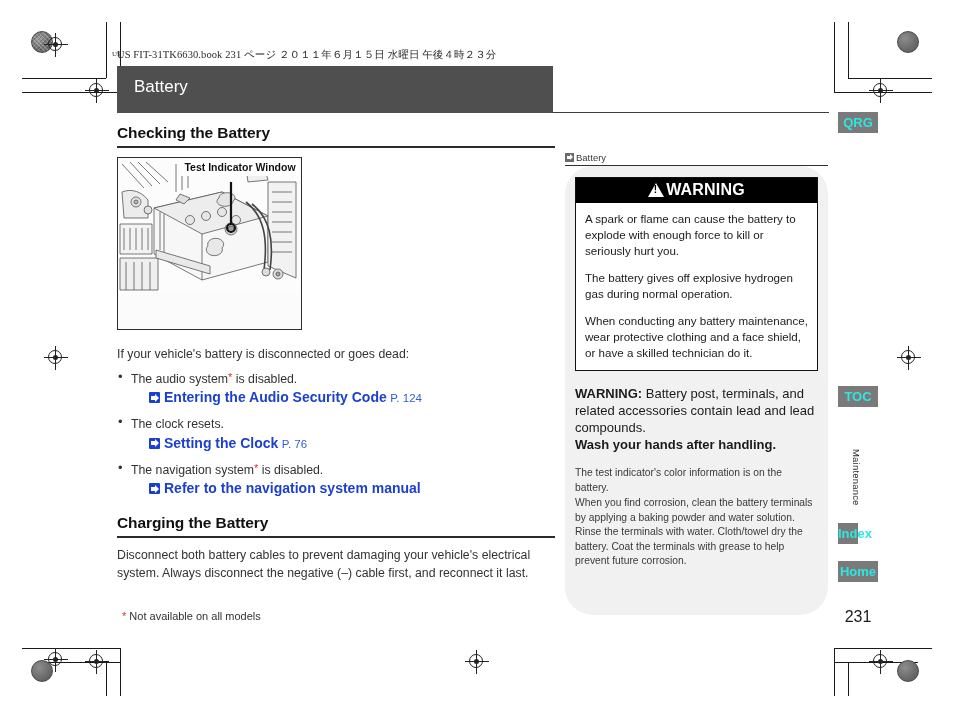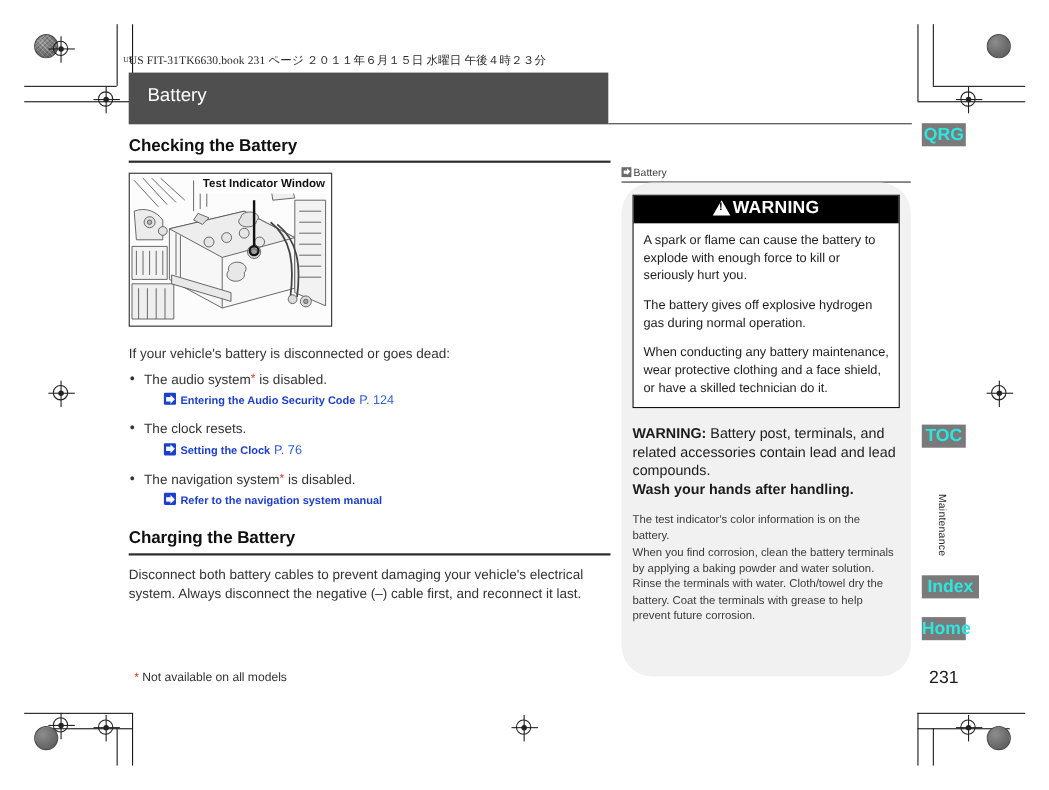--- a/index.html
+++ b/index.html
@@ -50,21 +50,21 @@
 
   
   .left-col{position:absolute;left:117px;top:124px;width:438px;}
   h2.sec{
     margin:0;font-size:15.5px;font-weight:bold;color:#111;letter-spacing:-.1px;
   }
   .sec-rule{height:2px;background:#2b2b2b;margin-top:4px;margin-bottom:9px;}
 
   .fig-row{display:flex;align-items:flex-start;}
   .figure{
-    width:185px;height:140px;border:1.5px solid #2d2d2d;box-sizing:border-box;
+    width:185px;height:173px;border:1.5px solid #2d2d2d;box-sizing:border-box;
     background:#fbfbfb;position:relative;overflow:hidden;flex:0 0 auto;
   }
   .figure svg{display:block;}
   .fig-text{
     margin-left:13px;font-size:12.3px;line-height:17.5px;color:#333;width:238px;
   }
 
   .body-p{font-size:12.3px;line-height:17.5px;color:#333;margin:0;}
   .bullets{margin:5px 0 0 0;padding:0;list-style:none;}
   .bullets li{position:relative;padding-left:14px;margin-bottom:2px;
@@ -80,21 +80,21 @@
     position:relative;vertical-align:-1px;margin-right:4px;border-radius:1px;
   }
   .xref .ico:before{
     content:"";position:absolute;left:2px;top:3.5px;width:5px;height:4px;
     background:#fff;
   }
   .xref .ico:after{
     content:"";position:absolute;left:5.5px;top:1.5px;
     border-left:4px solid #fff;border-top:4px solid transparent;border-bottom:4px solid transparent;
   }
-  .xref .lnk{color:#1c3fd0;font-weight:bold;font-size:10px;}
+  .xref .lnk{color:#1c3fd0;font-weight:bold;font-size:14px;}
   .xref .pg{color:#2f5fd8;font-size:11.5px;font-weight:normal;}
 
   
   .right-col{position:absolute;left:565px;top:152px;width:263px;}
   .rc-tab{font-size:9.5px;color:#3a3a3a;padding-bottom:2px;}
   .rc-tab .mini{
     display:inline-block;width:9px;height:9px;background:#6b6b6b;position:relative;
     vertical-align:-1px;margin-right:2px;
   }
   .rc-tab .mini:before{
@@ -127,25 +127,25 @@
 
   .warn2{margin-top:14px;font-size:13px;line-height:17px;color:#1b1b1b;}
   .warn2 .lead{font-weight:bold;}
   .warn2 .strong{font-weight:bold;display:block;}
   .note{margin-top:13px;font-size:10.3px;line-height:14.5px;color:#3a3a3a;}
   .note.second{margin-top:1px;}
 
   
   .thumb{
     position:absolute;background:#7a7a7a;color:#2ee6e0;font-weight:bold;
-    font-size:16px;text-align:center;
+    font-size:13px;text-align:center;
   }
   .thumb.qrg{left:838px;top:112px;width:40px;height:21px;line-height:21px;}
   .thumb.toc{left:838px;top:386px;width:40px;height:21px;line-height:21px;}
-  .thumb.index{left:838px;top:523px;width:52px;height:21px;line-height:21px;}
+  .thumb.index{left:838px;top:523px;width:20px;height:21px;line-height:21px;}
   .thumb.home{left:838px;top:561px;width:40px;height:21px;line-height:21px;}
   .vtab{
     position:absolute;left:845px;top:432px;width:22px;height:90px;
     color:#2a2a2a;font-size:9.5px;font-weight:normal;
     writing-mode:vertical-rl;text-orientation:mixed;
     display:flex;align-items:center;justify-content:center;letter-spacing:.2px;
   }
 
   
   .footnote{

